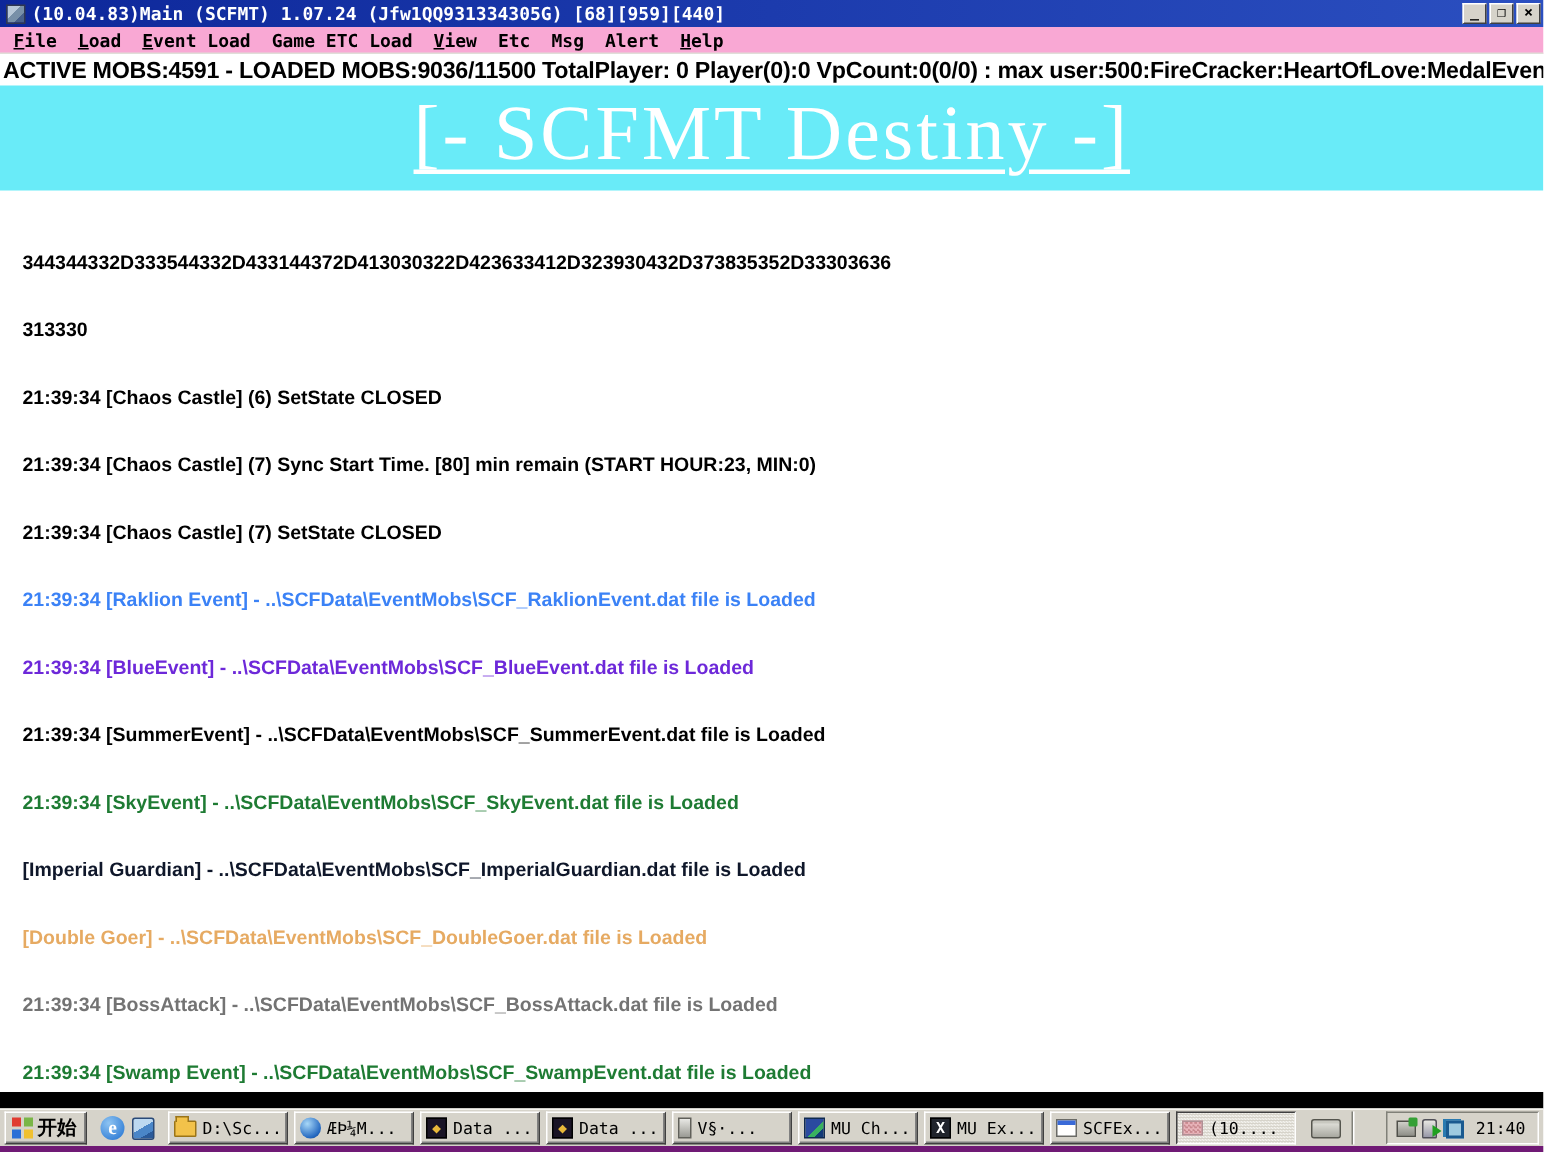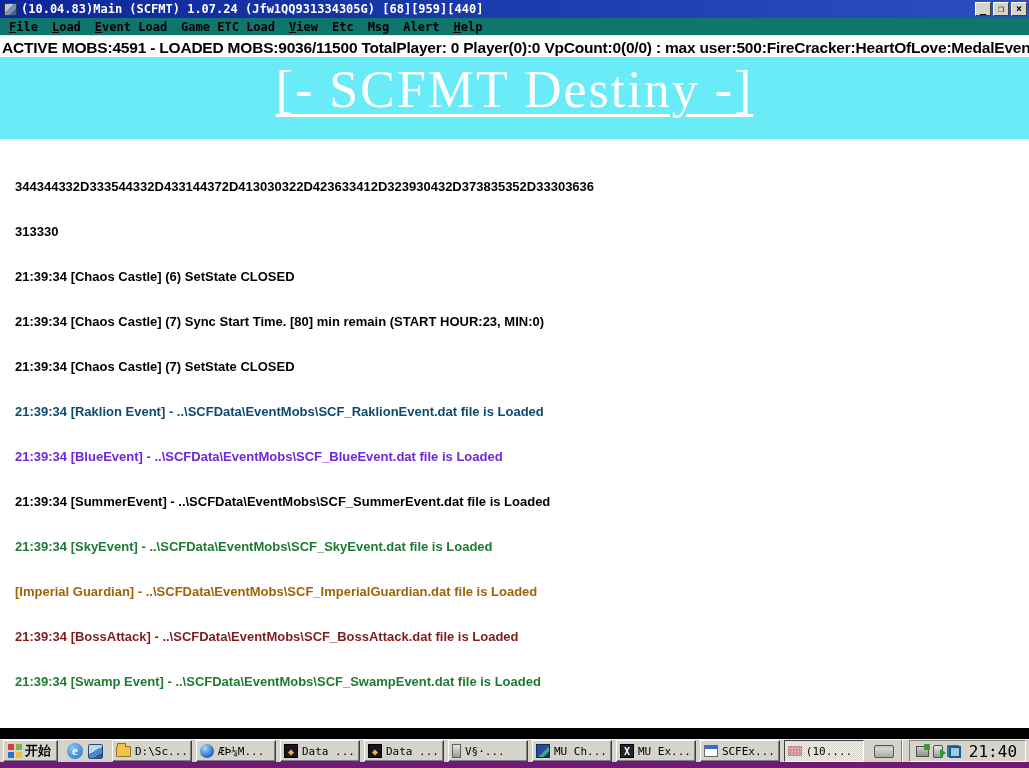--- a/index.html
+++ b/index.html
@@ -14,41 +14,41 @@
               border:1px solid #303850; }
   .title-text { color:#fff; font-family:"DejaVu Sans Mono", monospace; font-weight:bold;
                 font-size:12px; white-space:nowrap; overflow:hidden; flex:1; letter-spacing:0; }
   .win-btns { display:flex; gap:2px; }
   .win-btn { width:16px; height:14px; background:#d6d3ca; font-size:10px; line-height:12px;
              text-align:center; font-family:"DejaVu Sans Mono", monospace; font-weight:bold;
              border-top:1px solid #fff; border-left:1px solid #fff;
              border-right:1px solid #404040; border-bottom:1px solid #404040; color:#000; }
 
   
-  .menubar { height:18px; background:#0f766e; display:flex; align-items:center;
+  .menubar { height:18px; background:#f9a8d4; display:flex; align-items:center;
              font-family:"DejaVu Sans Mono", monospace; font-weight:bold; font-size:12px;
              padding-left:2px; border-bottom:1px solid #e0ded8; }
   .menu-item { padding:0 7px; white-space:nowrap; color:#000; }
 
   
   .client { height:692px; background:#fff; overflow:hidden; }
   .status-line { font-size:15.5px; font-weight:bold; color:#000; white-space:nowrap;
                  overflow:hidden; padding:3px 0 0 2px; height:21px; letter-spacing:-0.2px; }
-  .banner { height:82px; background:#69ebf8; text-align:center; overflow:hidden; }
+  .banner { height:70px; background:#69ebf8; text-align:center; overflow:hidden; }
   .banner-text { font-family:"Liberation Serif", serif; font-size:52px; line-height:66px;
                  color:#fff; text-decoration:underline; text-decoration-thickness:3px;
                  text-underline-offset:7px; letter-spacing:2px; white-space:nowrap; }
   .log { padding:10px 0 0 2px; font-size:13px; font-weight:bold; line-height:15px;
          white-space:pre; color:#000; }
   .log-line { height:15px; overflow:hidden;margin-left:13px; }
 
   
   .desktop-gap { height:11px; background:#000; }
   .taskbar { height:29px; background:#d6d3ca; border-top:1px solid #f4f3ee;
-             border-bottom:6px solid #701a75; display:flex; align-items:center;
+             border-bottom:4px solid #701a75; display:flex; align-items:center;
              padding:0 3px; gap:4px; }
   .raised { background:#d6d3ca;
             border-top:1px solid #fff; border-left:1px solid #fff;
             border-right:1px solid #404040; border-bottom:1px solid #404040;
             box-shadow:inset -1px -1px 0 #808080; }
   .start-btn { height:22px; display:flex; align-items:center; gap:3px; padding:0 6px 0 4px;
                font-weight:bold; font-size:13px; color:#000; }
   .winflag { width:14px; height:14px; background-repeat:no-repeat;
              background-image:linear-gradient(#e03c31,#e03c31),linear-gradient(#7ab648,#7ab648),
                               linear-gradient(#2a6fd6,#2a6fd6),linear-gradient(#f0c030,#f0c030);
@@ -103,21 +103,21 @@
   .tray-db-icon { width:10px; height:13px; background:linear-gradient(#e8e8e2,#9898a8);
                   border:1px solid #505058; border-radius:2px 2px 1px 1px; position:relative; }
   .tray-db-icon::after { content:""; position:absolute; right:-4px; bottom:0; width:0; height:0;
                   border-left:6px solid #20a020; border-top:4px solid transparent;
                   border-bottom:4px solid transparent; }
   .tray-net-icon { width:14px; height:13px; position:relative; }
   .tray-net-icon::before { content:""; position:absolute; left:0; top:0; width:8px; height:8px;
                   border:2px solid #2a7ab0; background:#cfe6f2; }
   .tray-net-icon::after { content:""; position:absolute; right:0; bottom:0; width:8px; height:8px;
                   border:2px solid #1a5a90; background:#9ecae0; }
-  .clock { font-family:"DejaVu Sans Mono", monospace; font-size:16px; color:#000;
+  .clock { font-family:"DejaVu Sans Mono", monospace; font-size:11px; color:#000;
            padding-left:4px; }
 </style>
 </head>
 <body>
 
 <div class="titlebar">
   <div class="app-icon"></div>
   <div class="title-text">(10.04.83)Main (SCFMT) 1.07.24 (Jfw1QQ931334305G) [68][959][440]</div>
   <div class="win-btns">
     <div class="win-btn">_</div>
@@ -144,26 +144,27 @@
   <div class="banner" style="background-color: rgb(105, 235, 248);">
     <span class="banner-text" style="color: rgb(255, 255, 255);">[- SCFMT Destiny -]</span>
   </div>
 
   <div class="log">
     <div class="log-line" style="color: rgb(0, 0, 0);">344344332D333544332D433144372D413030322D423633412D323930432D373835352D33303636</div>
     <div class="log-line" style="color: rgb(0, 0, 0);">313330</div>
     <div class="log-line" style="color: rgb(0, 0, 0);">21:39:34 [Chaos Castle] (6) SetState CLOSED</div>
     <div class="log-line" style="color: rgb(0, 0, 0);">21:39:34 [Chaos Castle] (7) Sync Start Time. [80] min remain (START HOUR:23, MIN:0)</div>
     <div class="log-line" style="color: rgb(0, 0, 0);">21:39:34 [Chaos Castle] (7) SetState CLOSED</div>
-    <div class="log-line" style="color: #0c4a6e;">21:39:34 [Raklion Event] - ..\SCFData\EventMobs\SCF_RaklionEvent.dat file is Loaded</div>
+    <div class="log-line" style="color: #3b82f6;">21:39:34 [Raklion Event] - ..\SCFData\EventMobs\SCF_RaklionEvent.dat file is Loaded</div>
     <div class="log-line" style="color: #6d28d9;">21:39:34 [BlueEvent] - ..\SCFData\EventMobs\SCF_BlueEvent.dat file is Loaded</div>
     <div class="log-line" style="color: rgb(0, 0, 0);">21:39:34 [SummerEvent] - ..\SCFData\EventMobs\SCF_SummerEvent.dat file is Loaded</div>
     <div class="log-line" style="color: rgb(30, 123, 51);">21:39:34 [SkyEvent] - ..\SCFData\EventMobs\SCF_SkyEvent.dat file is Loaded</div>
-    <div class="log-line" style="color: #a16207;">[Imperial Guardian] - ..\SCFData\EventMobs\SCF_ImperialGuardian.dat file is Loaded</div>
-    <div class="log-line" style="color: #7f1d1d;">21:39:34 [BossAttack] - ..\SCFData\EventMobs\SCF_BossAttack.dat file is Loaded</div>
+    <div class="log-line" style="color: #0f172a;">[Imperial Guardian] - ..\SCFData\EventMobs\SCF_ImperialGuardian.dat file is Loaded</div>
+    <div class="log-line" style="color: rgb(230, 170, 98);">[Double Goer] - ..\SCFData\EventMobs\SCF_DoubleGoer.dat file is Loaded</div>
+    <div class="log-line" style="color: #737373;">21:39:34 [BossAttack] - ..\SCFData\EventMobs\SCF_BossAttack.dat file is Loaded</div>
     <div class="log-line" style="color: rgb(30, 123, 51);">21:39:34 [Swamp Event] - ..\SCFData\EventMobs\SCF_SwampEvent.dat file is Loaded</div>
     
     
     
     
     
     
     
     
     

